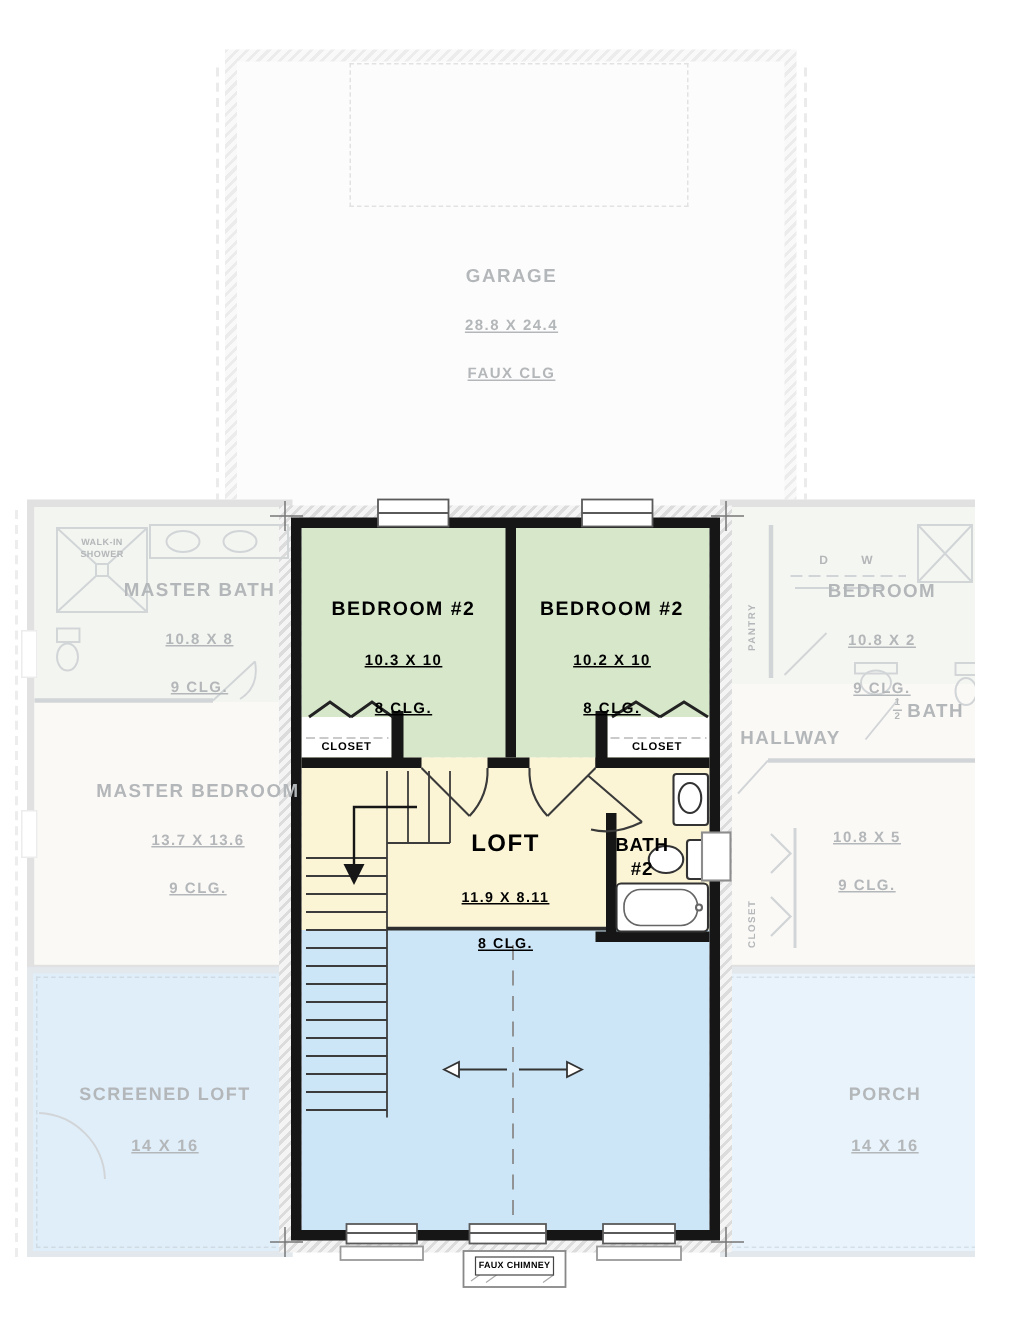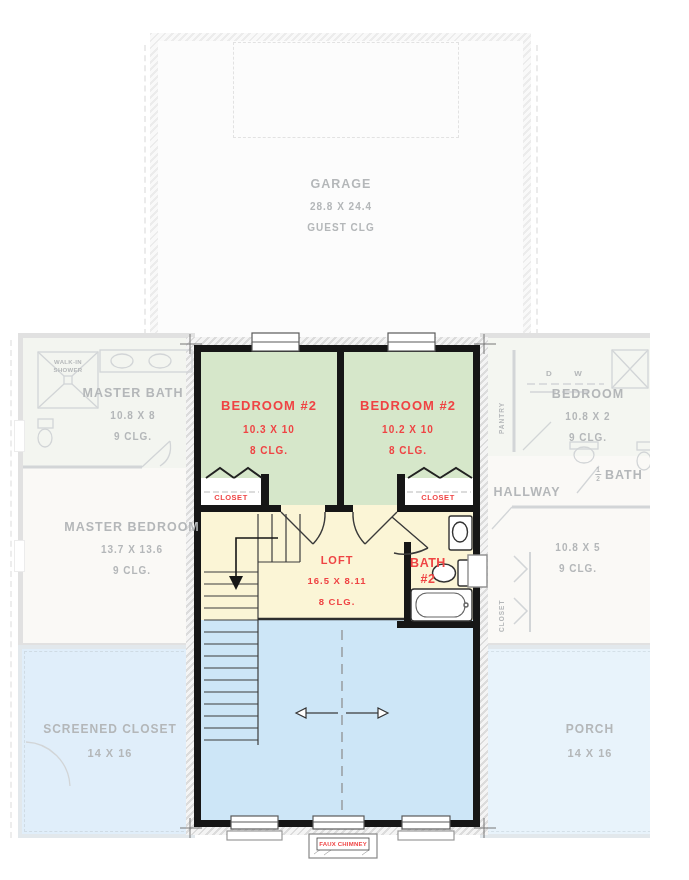--- a/index.html
+++ b/index.html
@@ -2,23 +2,23 @@
 <html><head>
 <meta charset="utf-8">
 <style>
   html,body{margin:0;padding:0;background:#fff;}
   #plan{position:relative;width:650px;height:880px;background:#ffffff;
         font-family:"Liberation Sans",sans-serif;overflow:hidden;}
   .abs{position:absolute;}
   .hatch{background:repeating-linear-gradient(135deg,#dcdcdc 0 2px,#f4f4f4 2px 5px);}
   .ghatch{background:repeating-linear-gradient(135deg,#ececec 0 2px,#f9f9f9 2px 5px);}
   .lbl{position:absolute;transform:translateX(-50%);text-align:center;font-weight:bold;
-       white-space:nowrap;color:#ef4444;line-height:1.3;}
+       white-space:nowrap;color:#000000;line-height:1.3;}
   .nm{font-size:13px;letter-spacing:1px;}
-  .dm{font-size:10px;letter-spacing:1px;margin-top:8px;}
+  .dm{font-size:10px;letter-spacing:1px;margin-top:19px;text-decoration:underline;}
   .fade{color:#b4b7b9;}
   .fade .nm{font-size:12.5px;}
   .vtxt{position:absolute;writing-mode:vertical-rl;transform:rotate(180deg);
         font-weight:bold;font-size:6.5px;letter-spacing:1px;color:#b4b7b9;}
   .tiny{font-size:6px;letter-spacing:.3px;}
   .frac{display:inline-flex;flex-direction:column;align-items:center;vertical-align:middle;
         font-size:6.5px;line-height:1;margin-right:4px;}
   .frac .num{border-bottom:1px solid #b4b7b9;padding:0 1px 1px;}
   .frac .den{padding-top:1px;}
   svg{pointer-events:none;}
@@ -181,21 +181,21 @@
         <rect x="317" y="838" width="52" height="12" fill="#ffffff" stroke="#444" stroke-width="0.8"></rect>
       </g>
 
       <path d="M180 344H202M474 344H496M180 828H202M474 828H496M190 334V354M484 334V354M190 818V838M484 818V838" stroke="#777" stroke-width="1" fill="none"></path>
     </g>
   </svg>
 
   <div class="lbl fade" style="left:341px;top:176px;">
     <div class="nm">GARAGE</div>
     <div class="dm">28.8 X 24.4</div>
-    <div class="dm">GUEST CLG</div>
+    <div class="dm">FAUX CLG</div>
   </div>
 
   <div class="lbl fade" style="left:68px;top:359px;">
     <div class="tiny">WALK-IN</div>
     <div class="tiny">SHOWER</div>
   </div>
 
   <div class="lbl fade" style="left:133px;top:385px;">
     <div class="nm">MASTER BATH</div>
     <div class="dm">10.8 X 8</div>
@@ -239,21 +239,21 @@
   <div class="lbl fade" style="left:578px;top:533px;">
     <div class="dm">10.8 X 5</div>
     <div class="dm">9 CLG.</div>
   </div>
 
   <div class="vtxt" style="left:498px;top:580px;height:52px;">
     <span>CLOSET</span>
   </div>
 
   <div class="lbl fade" style="left:110px;top:722px;">
-    <div class="nm" style="font-size:12px;">SCREENED CLOSET</div>
+    <div class="nm" style="font-size:12px;">SCREENED LOFT</div>
     <div class="dm" style="font-size:11px;">14 X 16</div>
   </div>
 
   <div class="lbl fade" style="left:590px;top:722px;">
     <div class="nm" style="font-size:12px;">PORCH</div>
     <div class="dm" style="font-size:11px;">14 X 16</div>
   </div>
 
   <div class="lbl" style="left:269px;top:398px;">
     <div class="nm">BEDROOM #2</div>
@@ -268,22 +268,22 @@
   </div>
 
   <div class="lbl" style="left:231px;top:493px;font-size:7.5px;letter-spacing:.5px;">
     <span>CLOSET</span>
   </div>
   <div class="lbl" style="left:438px;top:493px;font-size:7.5px;letter-spacing:.5px;">
     <span>CLOSET</span>
   </div>
 
   <div class="lbl" style="left:337px;top:553px;">
-    <div class="nm" style="font-size:11px;">LOFT</div>
-    <div class="dm" style="font-size:9.5px;">16.5 X 8.11</div>
+    <div class="nm" style="font-size:16px;">LOFT</div>
+    <div class="dm" style="font-size:9.5px;">11.9 X 8.11</div>
     <div class="dm" style="font-size:9.5px;">8 CLG.</div>
   </div>
 
   <div class="lbl" style="left:428px;top:555px;">
     <div style="font-size:12.5px;letter-spacing:.5px;">BATH</div>
     <div style="font-size:12.5px;letter-spacing:.5px;">#2</div>
   </div>
 
   <div class="lbl" style="left:343px;top:841px;font-size:6px;letter-spacing:.2px;">
     <span>FAUX CHIMNEY</span>

